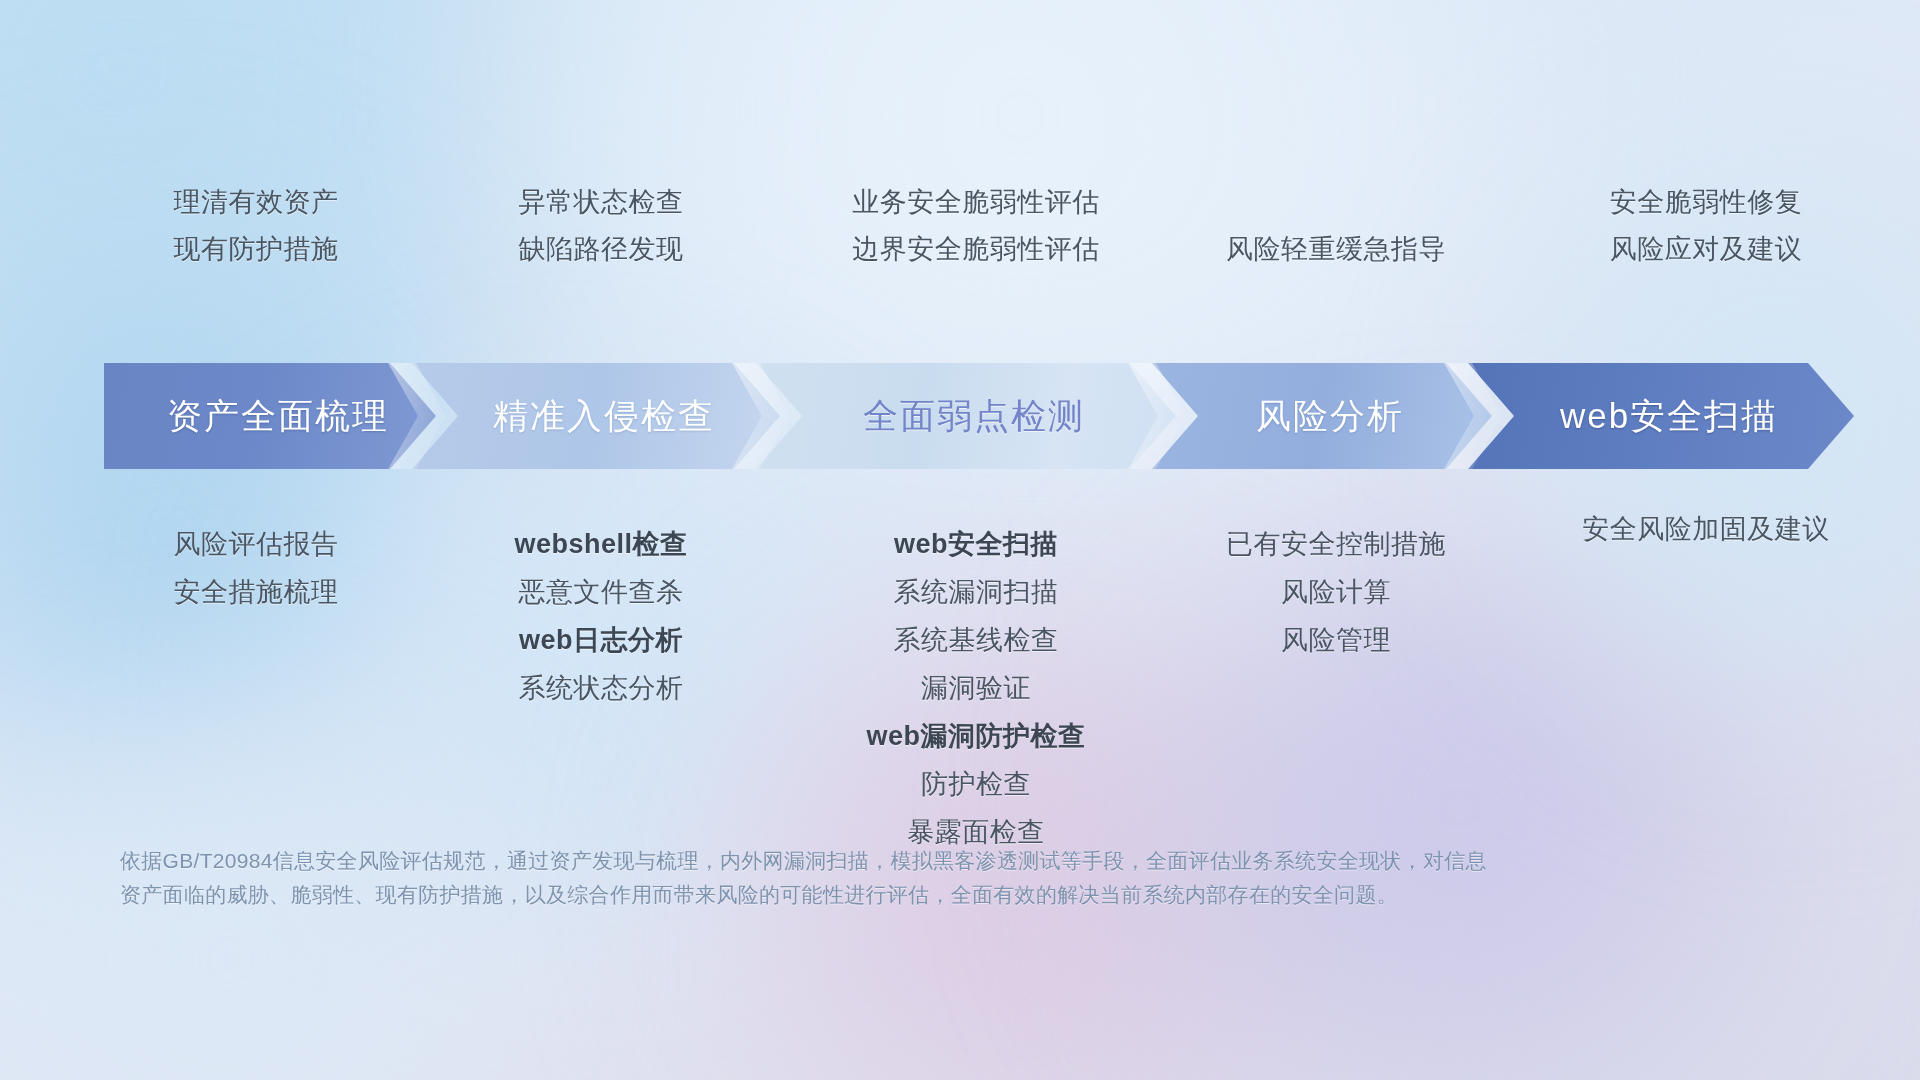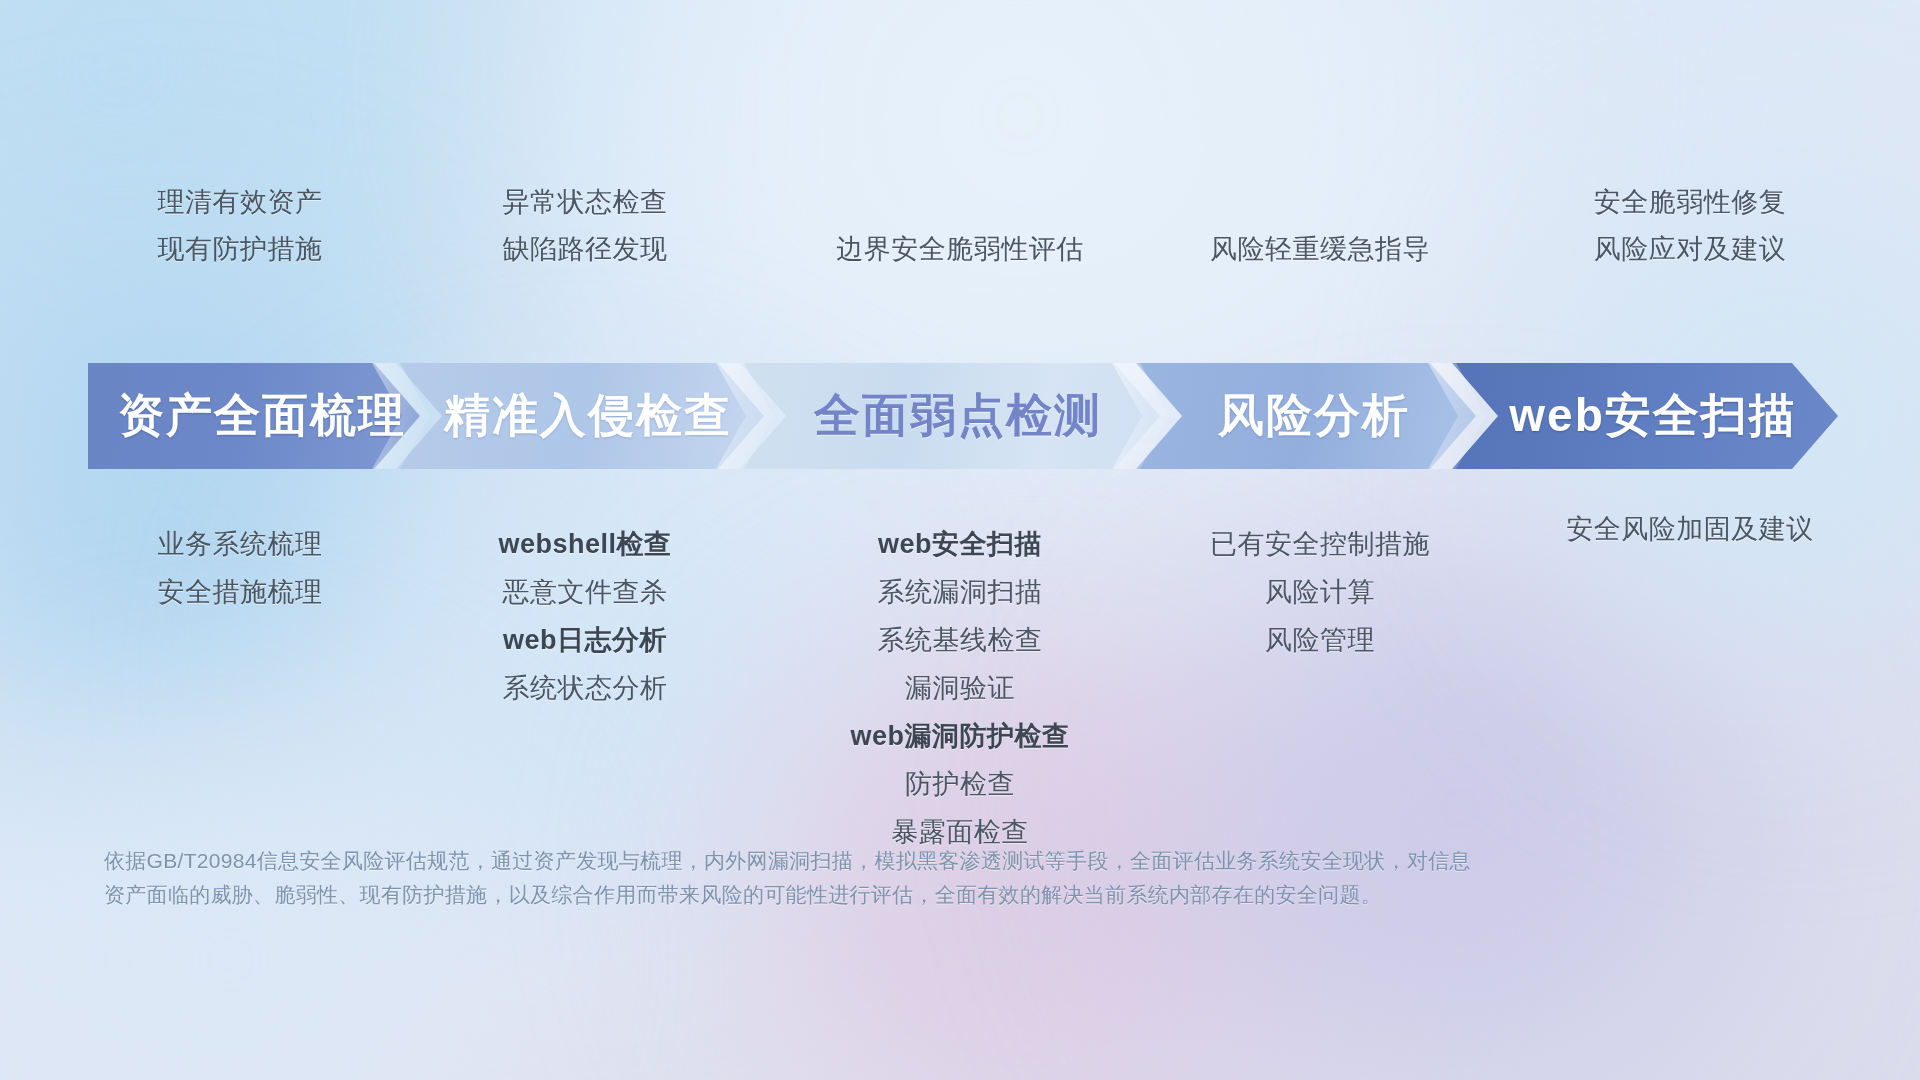--- a/index.html
+++ b/index.html
@@ -29,38 +29,38 @@
   .bg-violet{left:1080px;top:520px;width:760px;height:640px;
     background:radial-gradient(circle at 50% 45%,#c9c6e8 0%,rgba(201,198,232,0.45) 52%,rgba(201,198,232,0) 76%);}
   .bg-cyanR{left:1500px;top:120px;width:620px;height:620px;
     background:radial-gradient(circle at 45% 50%,#cfe6f6 0%,rgba(207,230,246,0.4) 55%,rgba(207,230,246,0) 78%);}
   .bg-botL{left:-120px;top:700px;width:700px;height:520px;
     background:radial-gradient(circle at 50% 50%,#dbe8f6 0%,rgba(219,232,246,0.5) 52%,rgba(219,232,246,0) 76%);}
   .bg-mid{left:240px;top:420px;width:680px;height:520px;
     background:radial-gradient(circle at 50% 50%,#cfe5f7 0%,rgba(207,229,247,0.35) 55%,rgba(207,229,247,0) 78%);}
 
   
-  #content{position:absolute;inset:0;}
+  #content{position:absolute;inset:0;margin-left:16px;}
 
   
   .top-row{position:absolute;left:0;top:0;width:1920px;height:360px;}
   .top-col{position:absolute;text-align:center;color:#4a5663;
            font-size:27px;line-height:1.72;letter-spacing:0.5px;white-space:nowrap;}
   .top-col div{text-shadow:0 1px 0 rgba(255,255,255,0.55);}
 
   
   .band{position:absolute;left:0;top:363px;width:1920px;height:106px;}
   .arrow{
     position:absolute;top:0;height:106px;
     display:flex;align-items:center;justify-content:center;
     clip-path:polygon(0 0, calc(100% - 46px) 0, 100% 50%, calc(100% - 46px) 100%, 0 100%, 46px 50%);
   }
   .arrow.first{clip-path:polygon(0 0, calc(100% - 46px) 0, 100% 50%, calc(100% - 46px) 100%, 0 100%);}
   .arrow .lbl{
-    font-size:46px;font-weight:bold;letter-spacing:2px;white-space:nowrap;
+    font-size:35px;font-weight:normal;letter-spacing:2px;white-space:nowrap;
     position:relative;left:8px;
   }
   .a1{background:linear-gradient(100deg,#6a85c4 0%,#6c88c8 45%,#7f9ad3 100%);}
   .a1 .lbl{color:#ffffff;text-shadow:0 1px 2px rgba(40,60,110,0.35);}
   .a2{background:linear-gradient(100deg,#b6cbe9 0%,#aec6e8 50%,#c6d7ef 100%);}
   .a2 .lbl{color:#ffffff;text-shadow:0 1px 2px rgba(80,110,160,0.30);}
   .a3{background:linear-gradient(100deg,#cfe0f0 0%,#c9dcef 40%,#d6e4f4 72%,#cfdff2 100%);}
   .a3 .lbl{color:#7384c8;text-shadow:0 1px 0 rgba(255,255,255,0.6);}
   .a4{background:linear-gradient(100deg,#9ab5e0 0%,#93aedd 50%,#aac3e8 100%);}
   .a4 .lbl{color:#ffffff;text-shadow:0 1px 2px rgba(60,90,150,0.32);}
@@ -110,20 +110,21 @@
       <div>理清有效资产</div>
       <div>现有防护措施</div>
     </div>
 
     <div class="top-col" style="left:395px;width:380px;bottom:88px;">
       <div>异常状态检查</div>
       <div>缺陷路径发现</div>
     </div>
 
     <div class="top-col" style="left:740px;width:440px;bottom:88px;">
+      <div>业务安全脆弱性评估</div>
       <div>边界安全脆弱性评估</div>
     </div>
 
     <div class="top-col" style="left:1120px;width:400px;bottom:88px;">
       <div>风险轻重缓急指导</div>
     </div>
 
     <div class="top-col" style="left:1490px;width:400px;bottom:88px;">
       <div>安全脆弱性修复</div>
       <div>风险应对及建议</div>
@@ -153,21 +154,21 @@
 
     <div class="arrow a5" style="left:1452px;width:386px;">
       <span class="lbl">web安全扫描</span>
     </div>
     <div class="notch" style="left:1428px;"></div>
   </div>
 
   <div class="bot-row">
 
     <div class="bot-col" style="left:30px;width:420px;top:34px;">
-      <div>业务系统梳理</div>
+      <div>风险评估报告</div>
       <div>安全措施梳理</div>
     </div>
 
     <div class="bot-col" style="left:395px;width:380px;top:34px;">
       <div class="en">webshell检查</div>
       <div>恶意文件查杀</div>
       <div class="en">web日志分析</div>
       <div>系统状态分析</div>
     </div>
 

